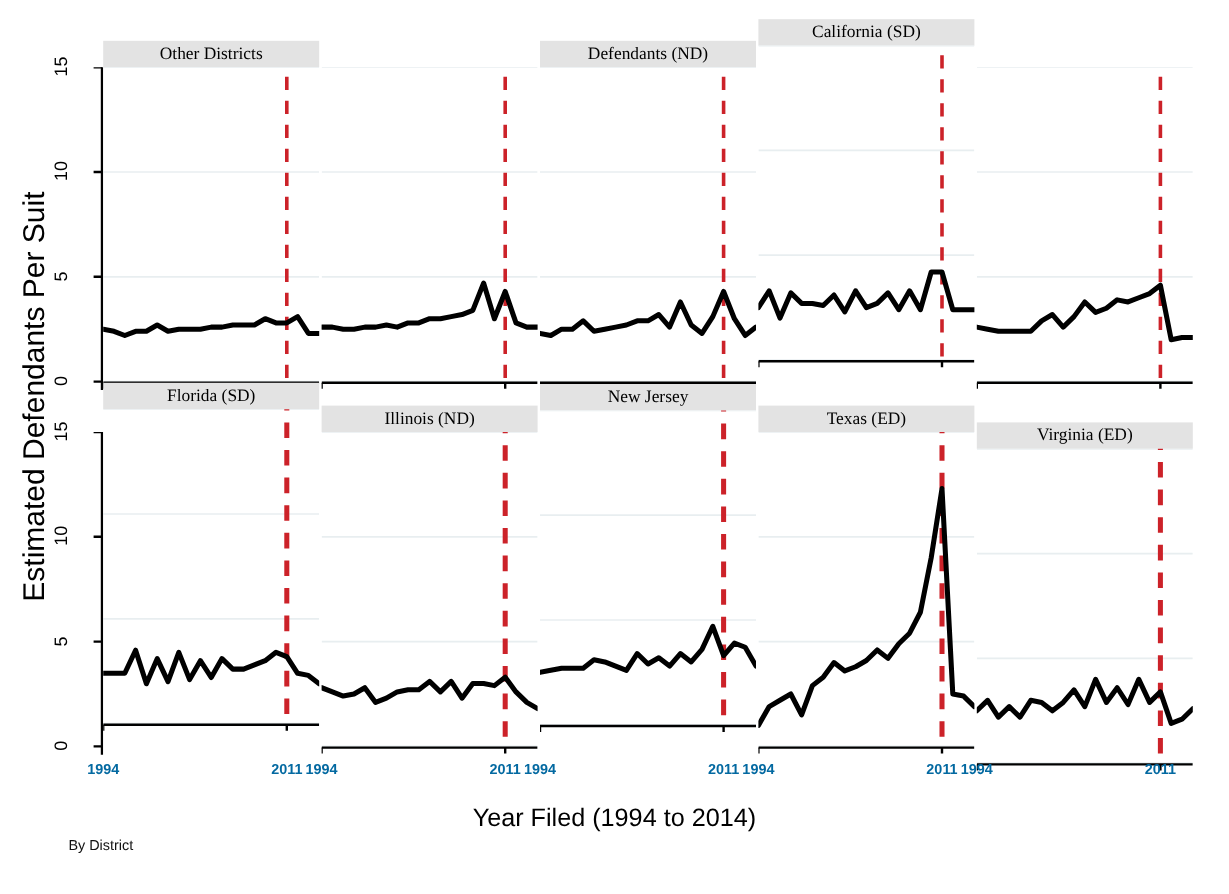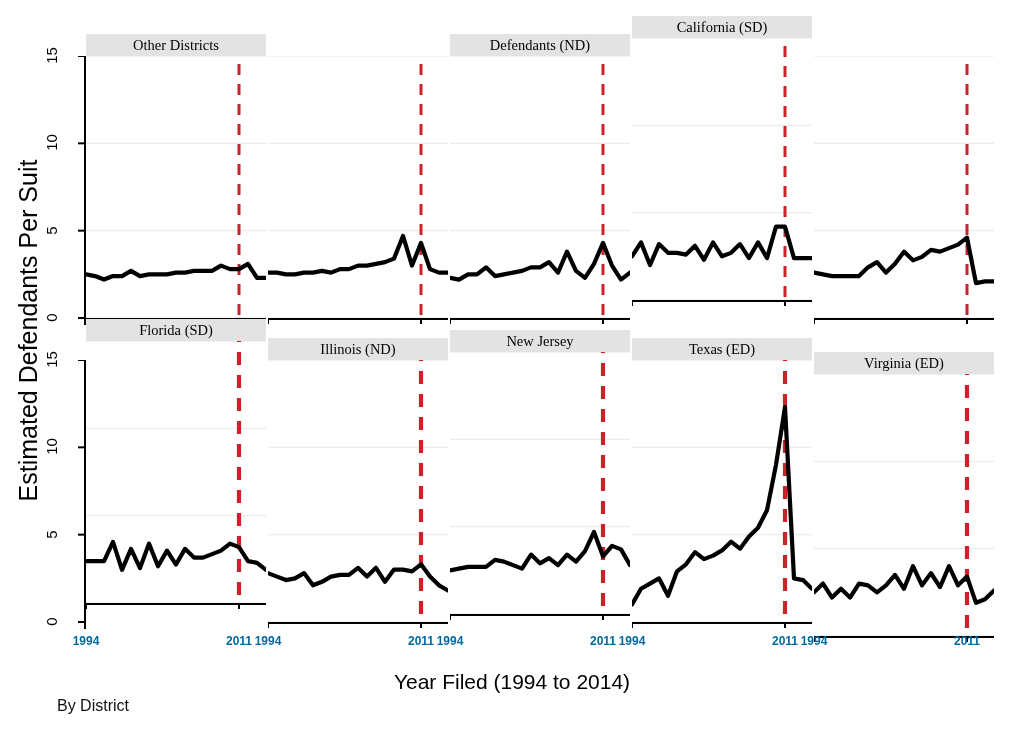--- a/index.html
+++ b/index.html
@@ -44,21 +44,21 @@
     left: 0;
     top: 670px;
     width: 1024px;
     text-align: center;
     font-size: 21px;
   }
   .note {
     position: absolute;
     left: 57px;
     top: 697px;
-    font-size: 16px;
+    font-size: 12px;
     color: #111;
   }
   .panel {
     position: absolute;
     font-family: Liberation Serif, serif;
   }
   .panel-title {
     position: absolute;
     left: 0;
     top: 0;
@@ -210,21 +210,21 @@
             <line x1="0" x2="180" y1="87.33333333333334" y2="87.33333333333334" stroke="#e8eef0" stroke-width="1.4"></line>
             <line x1="0" x2="180" y1="0" y2="0" stroke="#e8eef0" stroke-width="1.4"></line>
             <line x1="153" x2="153" y1="-12" y2="264" stroke="#cc2229" stroke-width="4.2" stroke-dasharray="13,10"></line>
             <polyline points="0.00,213.09 9.00,216.59 18.00,220.08 27.00,218.33 36.00,213.09 45.00,225.32 54.00,221.83 63.00,216.59 72.00,214.84 81.00,214.84 90.00,207.85 99.00,216.59 108.00,207.85 117.00,221.83 126.00,209.60 135.00,209.60 144.00,211.35 153.00,204.36 162.00,216.59 171.00,225.32 180.00,230.56" fill="none" stroke="#000000" stroke-width="4.2" stroke-linejoin="round" stroke-linecap="round"></polyline>
             <line x1="0" x2="180" y1="263" y2="263" stroke="#000" stroke-width="2"></line>
             <line x1="0" x2="0" y1="263" y2="269" stroke="#000" stroke-width="2"></line>
             <line x1="153" x2="153" y1="263" y2="269" stroke="#000" stroke-width="2"></line>
           </svg>
         </div>
       </div>
-      <div class="panel" style="left: 450px; top: 330px; width: 180px; height: 236px; text-align: right;">
+      <div class="panel" style="left: 450px; top: 320px; width: 180px; height: 236px; text-align: right;">
         <div class="panel-title">New Jersey</div>
         <div class="plotbox">
           <svg width="180" height="268">
             <line x1="0" x2="180" y1="262" y2="262" stroke="#e8eef0" stroke-width="1.4"></line>
             <line x1="0" x2="180" y1="174.66666666666669" y2="174.66666666666669" stroke="#e8eef0" stroke-width="1.4"></line>
             <line x1="0" x2="180" y1="87.33333333333334" y2="87.33333333333334" stroke="#e8eef0" stroke-width="1.4"></line>
             <line x1="0" x2="180" y1="0" y2="0" stroke="#e8eef0" stroke-width="1.4"></line>
             <line x1="153" x2="153" y1="-12" y2="264" stroke="#cc2229" stroke-width="4.2" stroke-dasharray="13,10"></line>
             <polyline points="0.00,218.33 9.00,216.59 18.00,214.84 27.00,214.84 36.00,214.84 45.00,207.85 54.00,209.60 63.00,213.09 72.00,216.59 81.00,202.61 90.00,211.35 99.00,206.11 108.00,213.09 117.00,202.61 126.00,209.60 135.00,199.12 144.00,179.91 153.00,204.36 162.00,193.88 171.00,197.37 180.00,213.09" fill="none" stroke="#000000" stroke-width="4.2" stroke-linejoin="round" stroke-linecap="round"></polyline>
             <line x1="0" x2="180" y1="263" y2="263" stroke="#000" stroke-width="2"></line>

